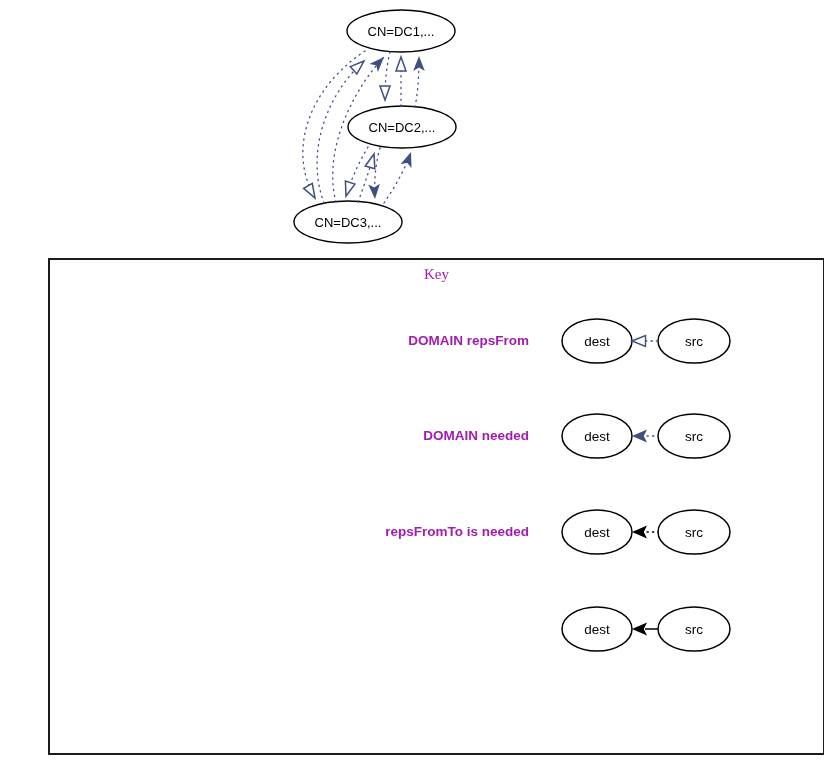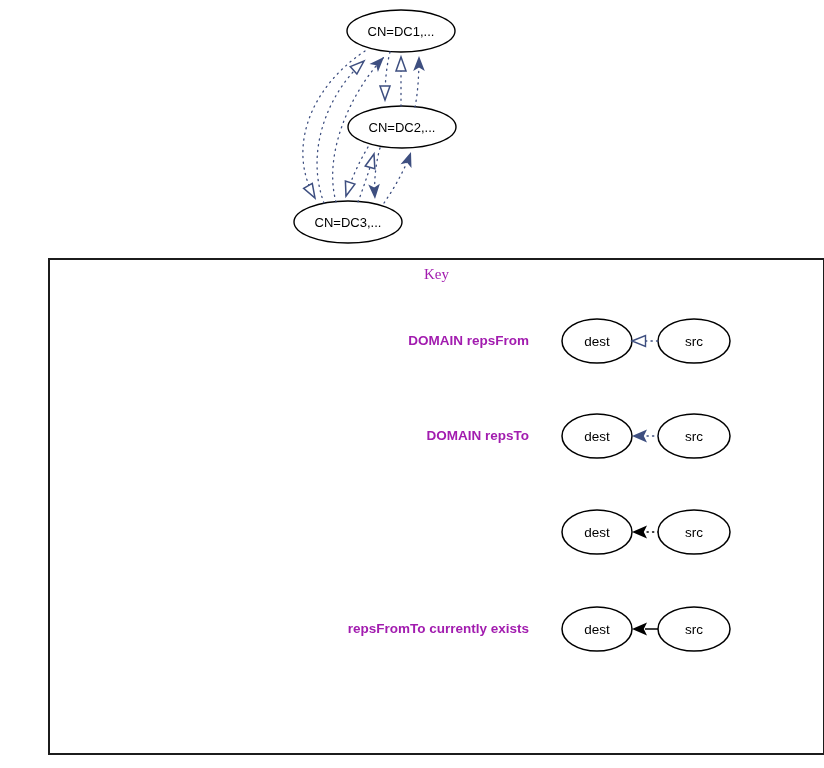--- a/index.html
+++ b/index.html
@@ -68,40 +68,40 @@
     <div class="row-label" style="top:71px">DOMAIN repsFrom</div>
     <svg class="row-svg" style="top:53px" width="190" height="56" viewBox="0 0 190 56">
       <ellipse class="key-ellipse" cx="46" cy="28" rx="35" ry="22"></ellipse>
       <ellipse class="key-ellipse" cx="143" cy="28" rx="36" ry="22"></ellipse>
       <line x1="94.5" y1="28" x2="107" y2="28" stroke="#3e4f80" stroke-width="1.3" stroke-dasharray="1.3 4.2" stroke-linecap="round"></line>
       <polygon points="81,28 94.5,22.6 94.5,33.4" fill="#ffffff" stroke="#3e4f80" stroke-width="1.4"></polygon>
       <text class="key-node-label" x="46" y="32.5">dest</text>
       <text class="key-node-label" x="143" y="32.5">src</text>
     </svg>
 
-    <div class="row-label" style="top:166px">DOMAIN repsTo</div>
+    <div class="row-label" style="top:166px">DOMAIN needed</div>
     <svg class="row-svg" style="top:148px" width="190" height="56" viewBox="0 0 190 56">
       <ellipse class="key-ellipse" cx="46" cy="28" rx="35" ry="22"></ellipse>
       <ellipse class="key-ellipse" cx="143" cy="28" rx="36" ry="22"></ellipse>
       <line x1="96" y1="28" x2="107" y2="28" stroke="#3e4f80" stroke-width="1.3" stroke-dasharray="1.3 4.2" stroke-linecap="round"></line>
       <path d="M 81 28 L 96 21.6 L 92.8 28 L 96 34.4 Z" fill="#3e4f80"></path>
       <text class="key-node-label" x="46" y="32.5">dest</text>
       <text class="key-node-label" x="143" y="32.5">src</text>
     </svg>
 
+    <div class="row-label" style="top:262px">repsFromTo is needed</div>
     <svg class="row-svg" style="top:244px" width="190" height="56" viewBox="0 0 190 56">
       <ellipse class="key-ellipse" cx="46" cy="28" rx="35" ry="22"></ellipse>
       <ellipse class="key-ellipse" cx="143" cy="28" rx="36" ry="22"></ellipse>
       <line x1="96" y1="28" x2="107" y2="28" stroke="#000000" stroke-width="1.3" stroke-dasharray="1.3 4.2" stroke-linecap="round"></line>
       <path d="M 81 28 L 96 21.6 L 92.8 28 L 96 34.4 Z" fill="#000000"></path>
       <text class="key-node-label" x="46" y="32.5">dest</text>
       <text class="key-node-label" x="143" y="32.5">src</text>
     </svg>
 
-    <div class="row-label" style="top:359px">repsFromTo currently exists</div>
     <svg class="row-svg" style="top:341px" width="190" height="56" viewBox="0 0 190 56">
       <ellipse class="key-ellipse" cx="46" cy="28" rx="35" ry="22"></ellipse>
       <ellipse class="key-ellipse" cx="143" cy="28" rx="36" ry="22"></ellipse>
       <line x1="94" y1="28" x2="107" y2="28" stroke="#000000" stroke-width="1.5"></line>
       <path d="M 81 28 L 96 21.6 L 92.8 28 L 96 34.4 Z" fill="#000000"></path>
       <text class="key-node-label" x="46" y="32.5">dest</text>
       <text class="key-node-label" x="143" y="32.5">src</text>
     </svg>
 
   </div>

